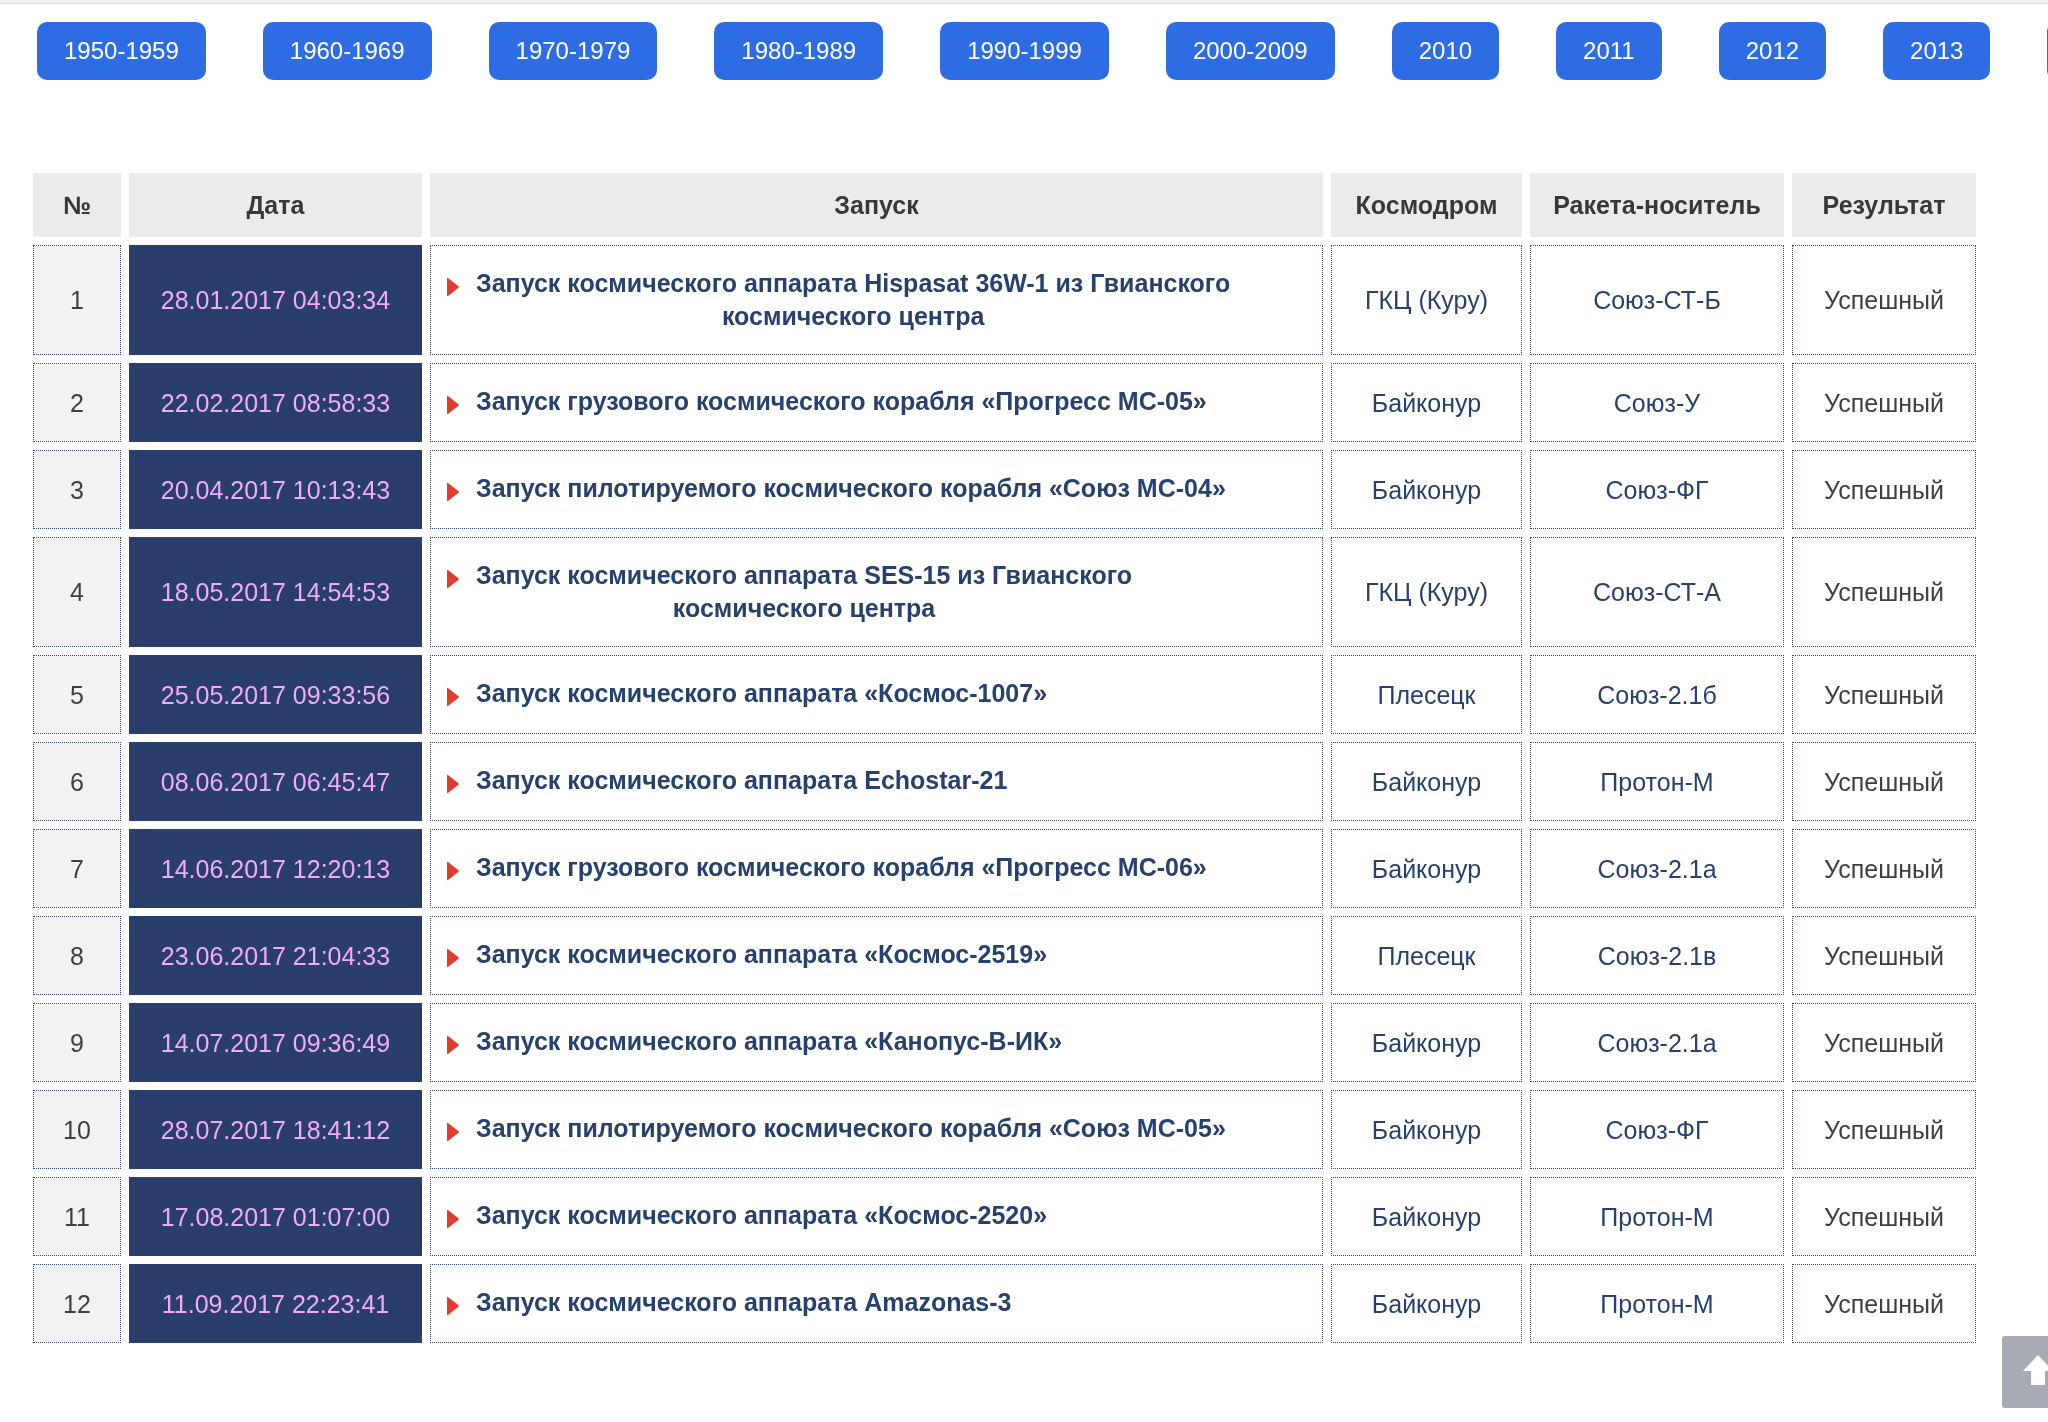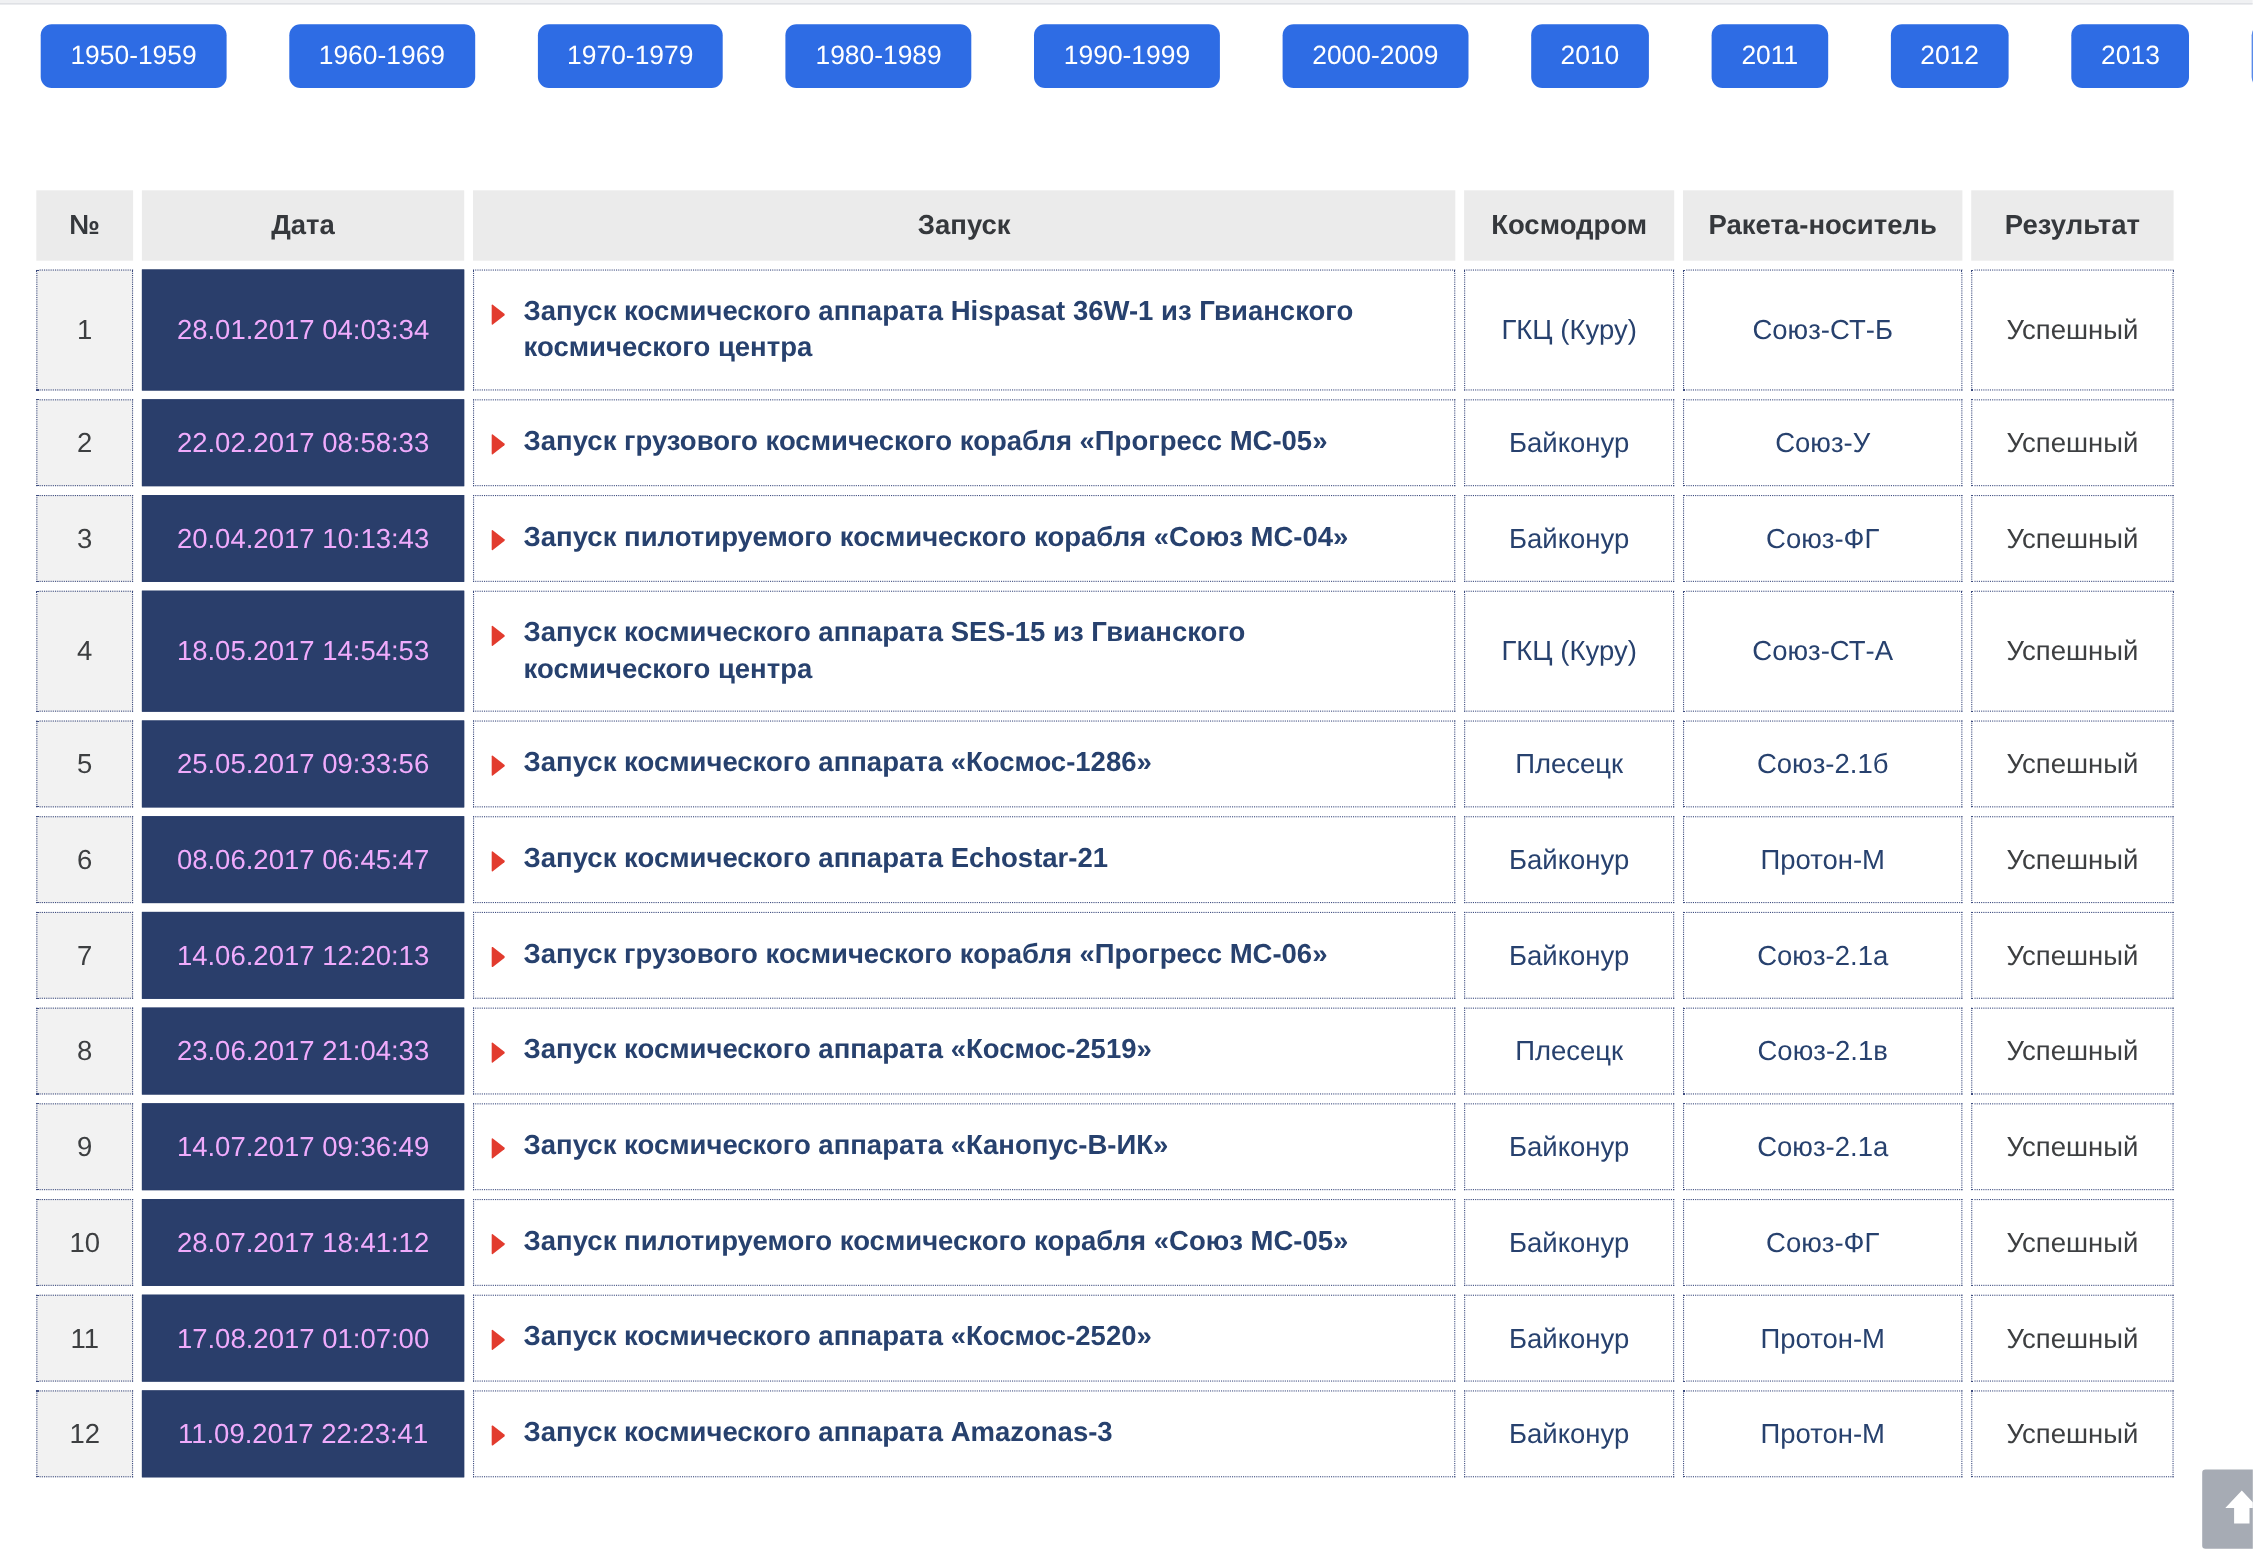--- a/index.html
+++ b/index.html
@@ -49,21 +49,21 @@
     border:1.5px dotted var(--dot);
     font-size:25px;line-height:28px;
     padding:21px 10px;vertical-align:middle;text-align:center;
     background:#ffffff;color:var(--text-dark);
   }
   td.cell-num{background:var(--num-gray);color:var(--text-dark);}
   td.cell-date{
     background:var(--date-navy);border:1.5px solid var(--date-navy);
     color:#f0abfc;white-space:nowrap;
   }
-  td.cell-launch{text-align:left;padding:21px 18px 21px 14px;}
+  td.cell-launch{text-align:center;padding:21px 18px 21px 14px;}
   .launch-inner{display:flex;align-items:flex-start;}
   .launch-marker{flex:0 0 auto;margin:7px 16px 0 0;}
   .launch-title{
     color:var(--link-navy);font-weight:700;line-height:33px;
     white-space:pre-line;cursor:pointer;
   }
   td.cell-site,td.cell-rocket{color:var(--link-navy);}
   td.cell-result{color:var(--text-dark);}
   .scroll-top{
     position:absolute;right:-26px;bottom:14px;
@@ -188,21 +188,21 @@
       <tr>
     <td class="cell-num">5</td>
     <td class="cell-date">25.05.2017 09:33:56</td>
     <td class="cell-launch">
       <span class="launch-inner">
         <span class="launch-marker">
           <svg width="15" height="20" viewBox="0 0 15 20">
             <path d="M2 1.5 Q2 0.5 3 1 L13.5 9.2 Q14.3 10 13.5 10.8 L3 19 Q2 19.5 2 18.5 Z" fill="#e23b2e"></path>
           </svg>
         </span>
-        <span class="launch-title">Запуск космического аппарата «Космос-1286»</span>
+        <span class="launch-title">Запуск космического аппарата «Космос-1007»</span>
       </span>
     </td>
     <td class="cell-site">Плесецк</td>
     <td class="cell-rocket">Союз-2.1б</td>
     <td class="cell-result">Успешный</td>
   </tr>
       <tr>
     <td class="cell-num">6</td>
     <td class="cell-date">08.06.2017 06:45:47</td>
     <td class="cell-launch">

